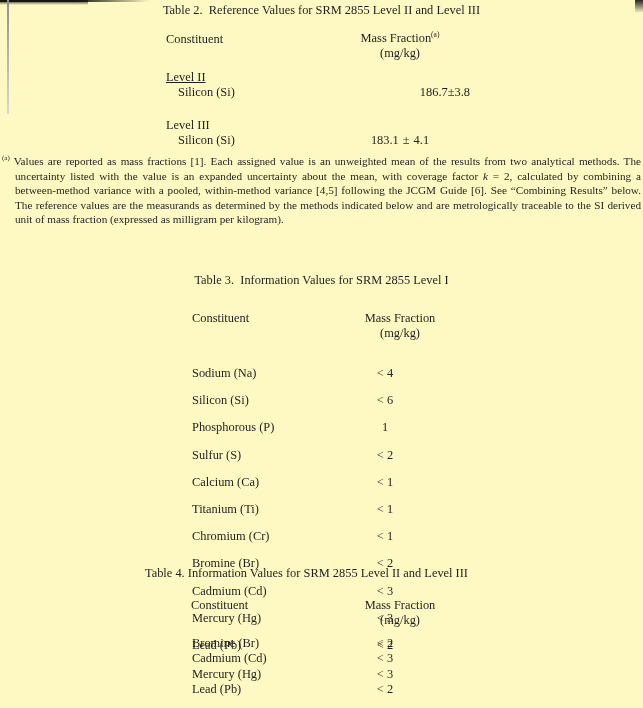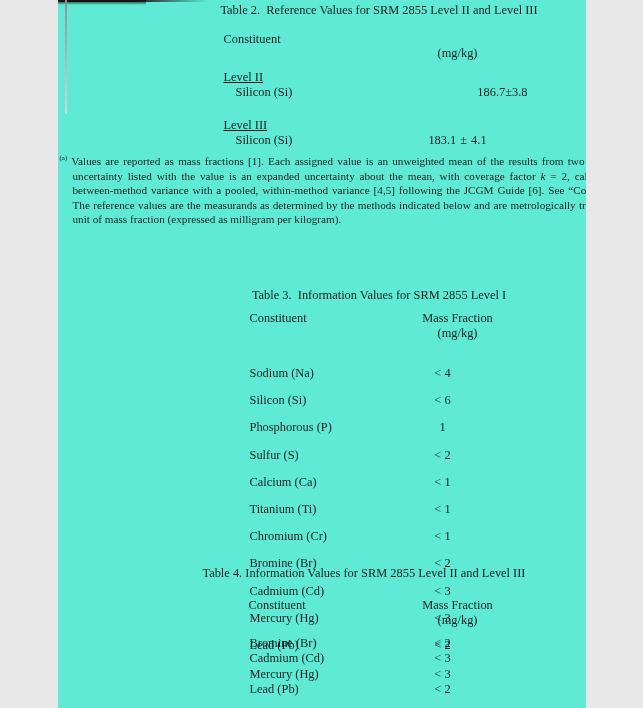--- a/index.html
+++ b/index.html
@@ -1,19 +1,19 @@
 <!DOCTYPE html>
 <html><head>
 <meta charset="utf-8">
 <style>
   html,body{margin:0;padding:0;background:#e8e8e8;}
   .page{
     position:relative;
-    width:528px;height:708px;
-    background:#5eead4;
+    width:643px;height:708px;
+    background:#fef9c3;
     font-family:"Liberation Serif","DejaVu Serif",serif;
     color:#1f1f1f;
     font-size:12.4px;
     line-height:1.15;
     overflow:hidden;
     margin:0 auto;
   }
   .abs{position:absolute;text-align:center;}
   .title{position:absolute;left:0;width:643px;text-align:center;white-space:pre-wrap;}
   .colhead-center{position:absolute;left:330px;width:140px;text-align:center;}
@@ -30,36 +30,36 @@
     background:linear-gradient(180deg,#8f8f8f,#d8d8d8);}
 
   
   #t2-title{top:3px;}
   #t2-head-constituent{left:166px;top:32px;}
   #t2-head-mf{top:31px;}
   #t2-head-unit{top:46px;}
   #t2-level-1{left:166px;top:70px;text-decoration:underline;}
   #t2-row1-constituent{left:178px;top:85px;}
   #t2-row1-values{top:85px;display:flex;justify-content:flex-end;gap:0;}
-  #t2-level-2{left:166px;top:118px;text-decoration:underline;}
+  #t2-level-2{left:166px;top:118px;}
   #t2-row2-constituent{left:178px;top:133px;}
   #t2-row2-values{top:133px;display:flex;justify-content:center;gap:4px;}
 
   
   .footnote{
     position:absolute;left:2px;top:154px;width:639px;
     font-size:11.2px;line-height:14.6px;
     text-align:justify;
     padding-left:13px;text-indent:-13px;box-sizing:border-box;
   }
   .footnote sup{font-size:7px;}
   .footnote i{font-style:italic;}
 
   
-  #t3-title{top:288px;}
+  #t3-title{top:273px;}
   #t3-head-constituent{left:192px;top:311px;}
   #t3-head-mf{top:311px;}
   #t3-head-unit{top:326px;}
   #t3-rows{position:absolute;left:0;top:354px;width:643px;}
   #t3-rows .trow{position:relative;height:15.2px;margin-top:12px;}
 
   
   #t4-title{top:566px;width:613px;}
   #t4-head-constituent{left:191px;top:598px;}
   #t4-head-mf{top:598px;}
@@ -76,20 +76,21 @@
 <div class="page">
 
   <div id="artifact-topline"></div>
   <div id="artifact-topbar"></div>
   <div id="artifact-corner"></div>
   <div id="artifact-leftline"></div>
 
   <div id="t2-title" class="title">Table 2.  Reference Values for SRM 2855 Level II and Level III</div>
 
   <div id="t2-head-constituent" class="abs">Constituent</div>
+  <div id="t2-head-mf" class="colhead-center"><span>Mass Fraction</span><sup>(a)</sup></div>
   <div id="t2-head-unit" class="colhead-center">(mg/kg)</div>
 
   <div id="t2-level-1" class="abs">Level II</div>
   <div id="t2-row1-constituent" class="abs">Silicon (Si)</div>
   <div id="t2-row1-values" class="colhead-center">
     <span>186.7</span>
     <span>±</span>
     <span>3.8</span>
   </div>
 

